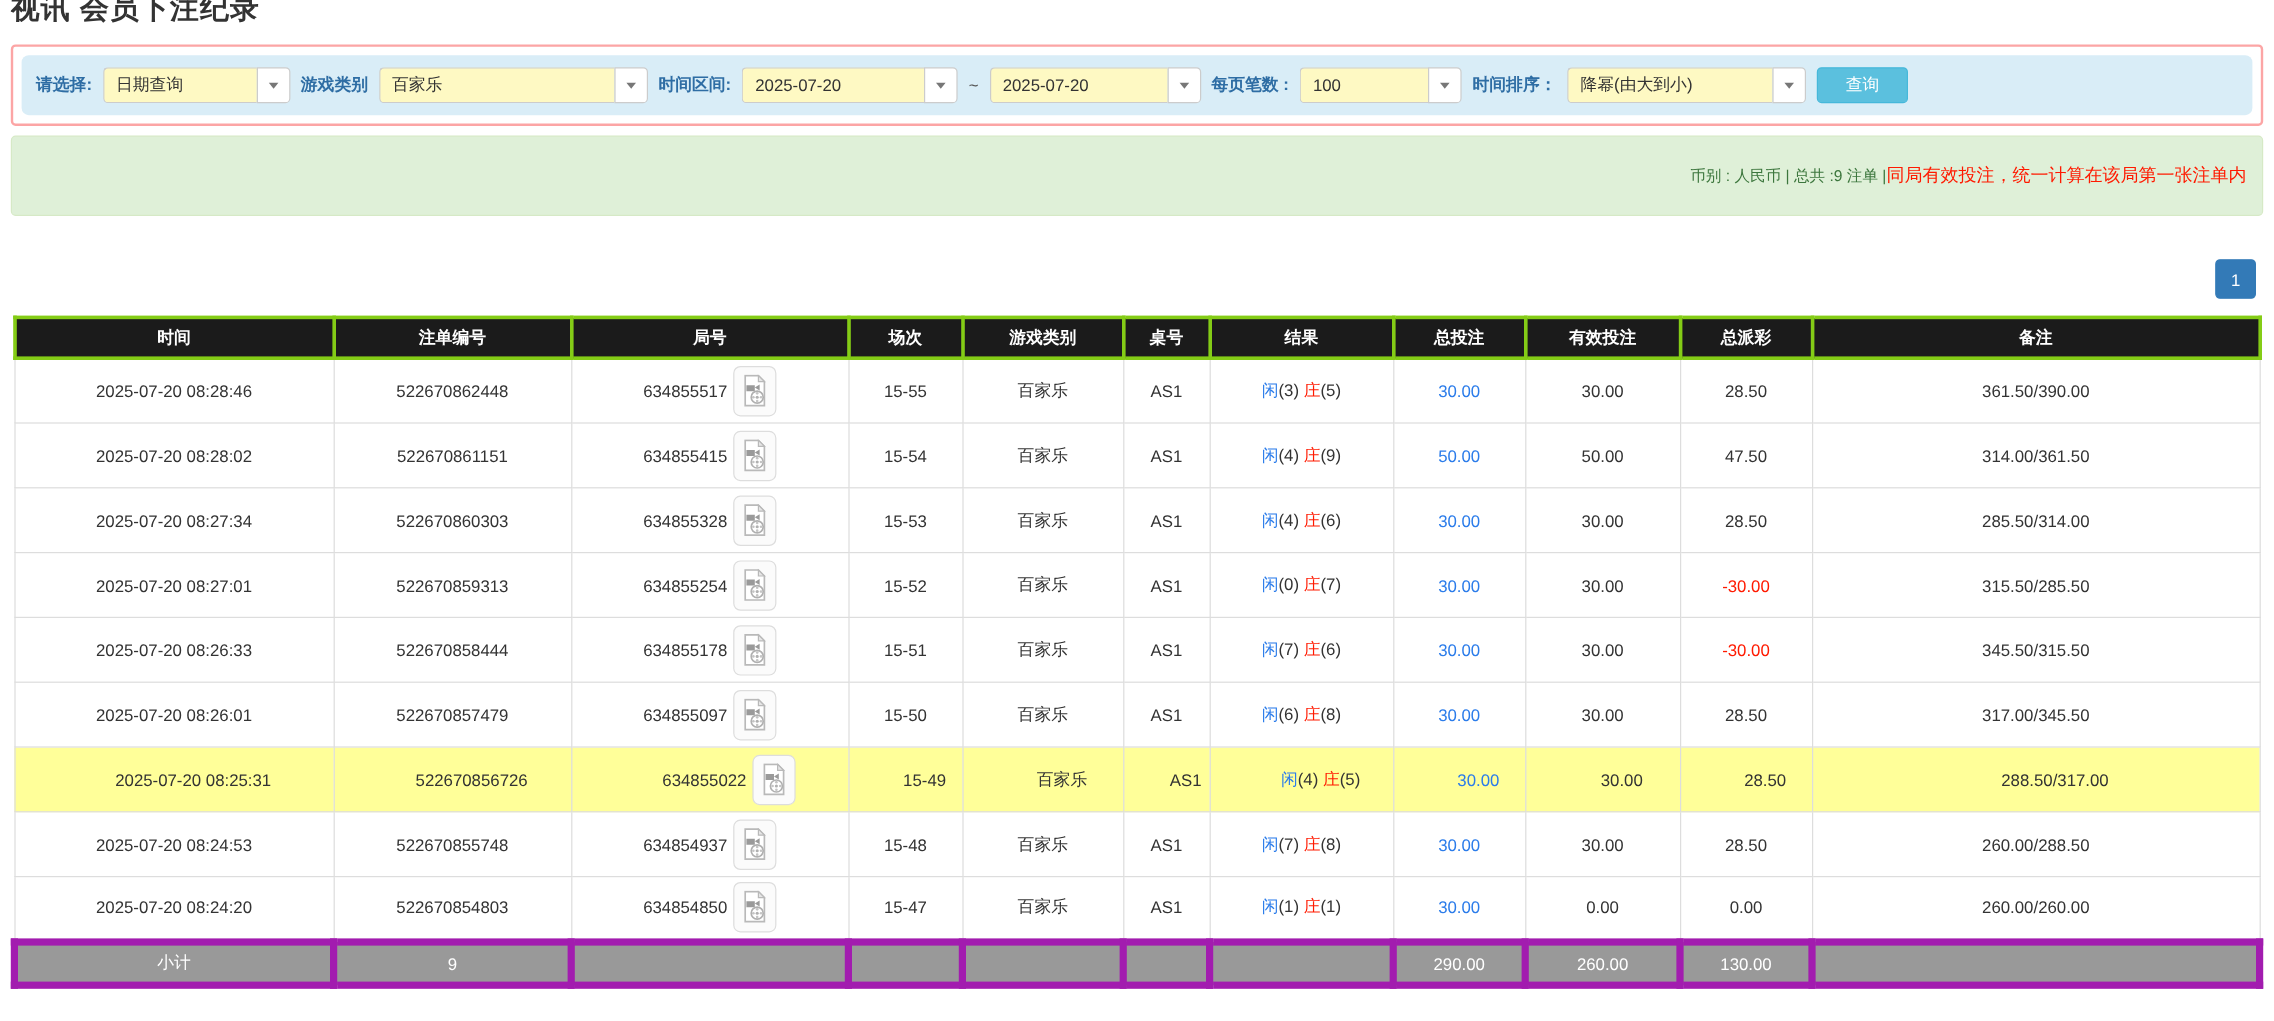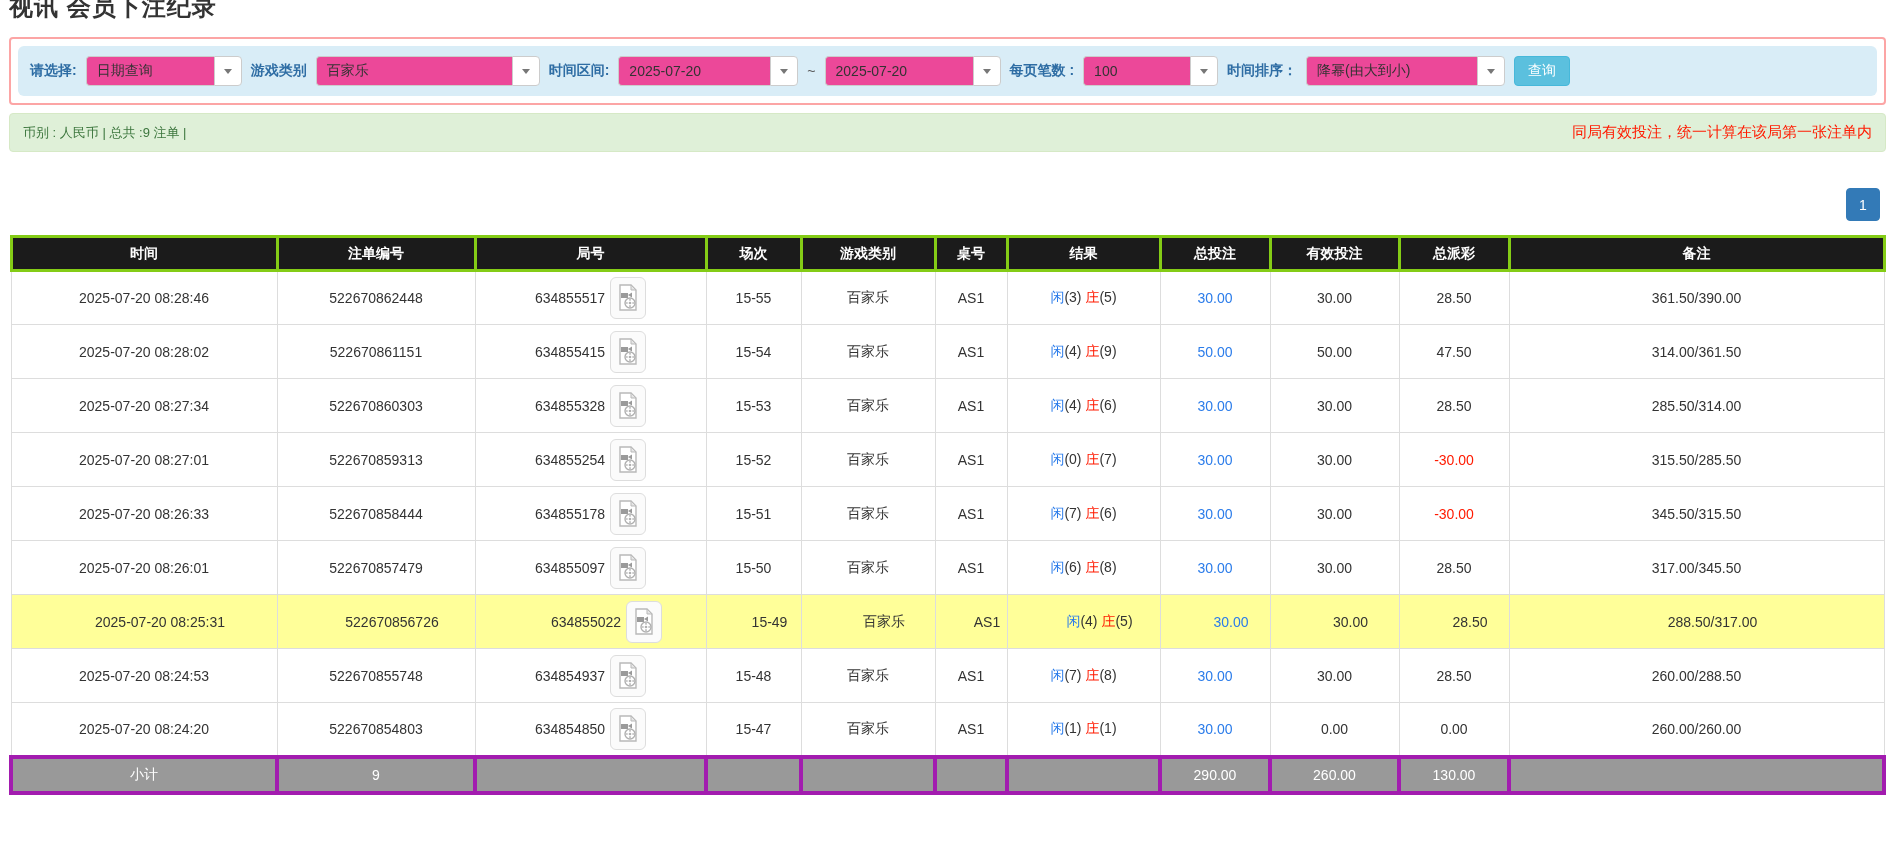--- a/index.html
+++ b/index.html
@@ -15,48 +15,48 @@
 
   
   .title-clip { height: 21px; overflow: hidden; }
   .title-clip h1 { font-size: 24px; font-weight: 600; color: #333; margin-top: -9px; letter-spacing: 1px; }
 
   
   .filter-panel { margin-top: 16px; border: 2px solid #fca5a5; border-radius: 4px; background: #fff; padding: 7px; }
   .filter-bar { background: var(--blue-bar); border-radius: 6px; padding: 10px 12px; display: flex; align-items: center; gap: 9px; }
   .flabel { font-weight: bold; color: var(--label-blue); font-size: 14px; white-space: nowrap; }
   .combo { display: inline-flex; height: 30px; }
-  .combo .val { background: #ec4899; border: 1px solid #ccc; border-right: none; border-radius: 4px 0 0 4px;
+  .combo .val { background: #fef9c3; border: 1px solid #ccc; border-right: none; border-radius: 4px 0 0 4px;
     display: flex; align-items: center; padding: 0 10px; font-size: 14px; color: #333; }
   .combo .caret-btn { width: 28px; background: #fff; border: 1px solid #ccc; border-radius: 0 4px 4px 0;
     display: flex; align-items: center; justify-content: center; }
   .caret { width: 0; height: 0; border-left: 4px solid transparent; border-right: 4px solid transparent; border-top: 5px solid #777; }
   .tilde { color: #555; font-size: 14px; }
-  .btn-query { height: 30px; padding: 0 13px; background: var(--btn-info); border: 1px solid #46b8da;
+  .btn-query { height: 30px; padding: 0 23px; background: var(--btn-info); border: 1px solid #46b8da;
     color: #fff; font-size: 14px; border-radius: 4px; cursor: pointer; }
 
   
   .summary-bar { margin-top: 8px; background: var(--green-bg); border: 1px solid var(--green-border); border-radius: 4px;
-    padding: 9px 13px; display: flex; justify-content: space-between; align-items: center; }
+    padding: 23px 13px; display: flex; justify-content: flex-end; align-items: center; }
   .summary-left { color: var(--green-text); font-size: 13px; }
   .summary-right { color: var(--red); font-size: 15px; }
 
   
   .pager { margin-top: 36px; display: flex; justify-content: flex-end; padding-right: 6px; }
   .page-btn { min-width: 34px; height: 33px; background: var(--page-blue); border: 1px solid var(--page-blue);
     color: #fff; font-size: 14px; border-radius: 4px; cursor: pointer; }
 
   
   table { margin-top: 14px; width: 100%; border-collapse: collapse; table-layout: fixed; }
   thead th { background: var(--header-bg); color: #fff; font-size: 14px; font-weight: bold;
     height: 34px; border: 3px solid #84cc16; }
   tbody td { height: 54px; text-align: center; font-size: 14px; color: #333;
     border: 1px solid var(--cell-border); background: #fff; vertical-align: middle; }
   tr.highlight td { background: var(--highlight); padding-left: 32px; }
-  tr.sumrow td { height: 36px; background: var(--sum-bg); color: #fff; border: 4px solid #a21caf; font-size: 14px; }
+  tr.sumrow td { height: 36px; background: var(--sum-bg); color: #fff; border: 6px solid #a21caf; font-size: 14px; }
   .blue { color: var(--link-blue); }
   .red { color: var(--red); }
   .round-cell { display: inline-flex; align-items: center; gap: 5px; justify-content: center; }
   .video-btn { width: 36px; height: 42px; border: 1px solid #ddd; border-radius: 6px; background: #fbfbfb;
     display: inline-flex; align-items: center; justify-content: center; cursor: pointer; }
 </style>
 </head>
 <body>
 
 <div class="page">

